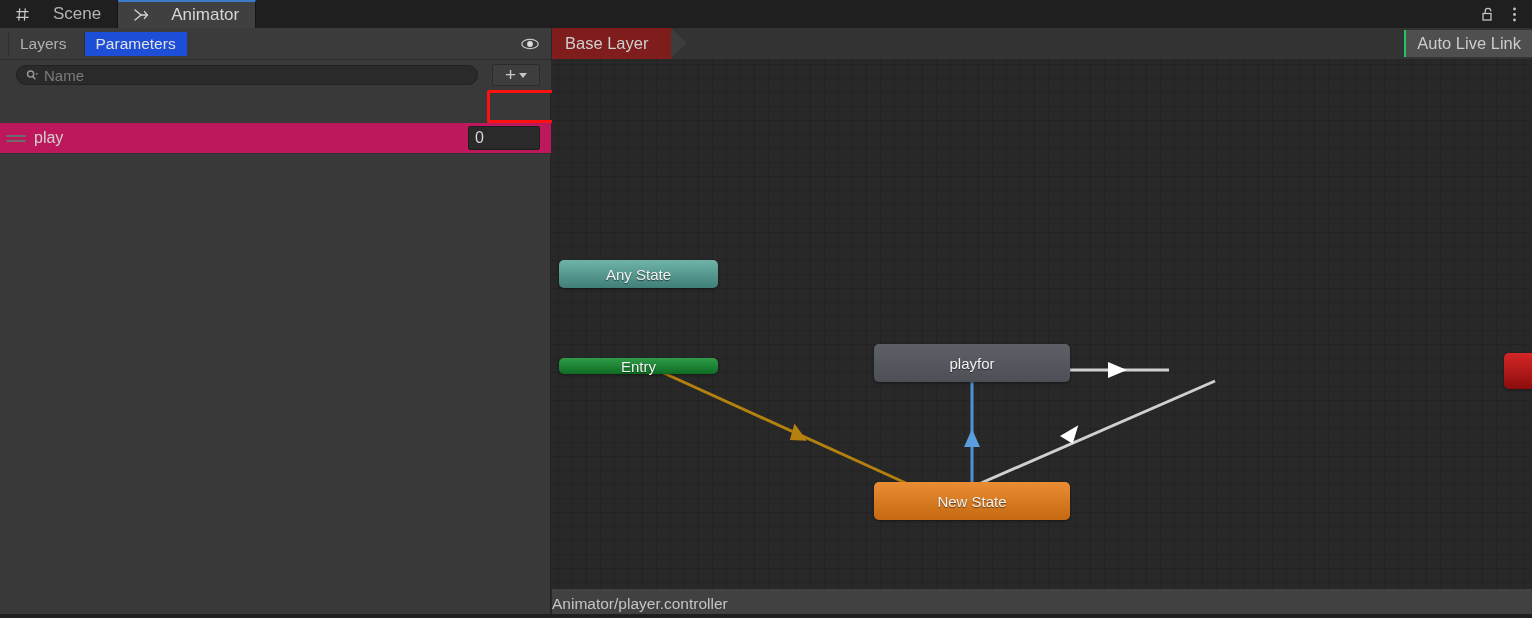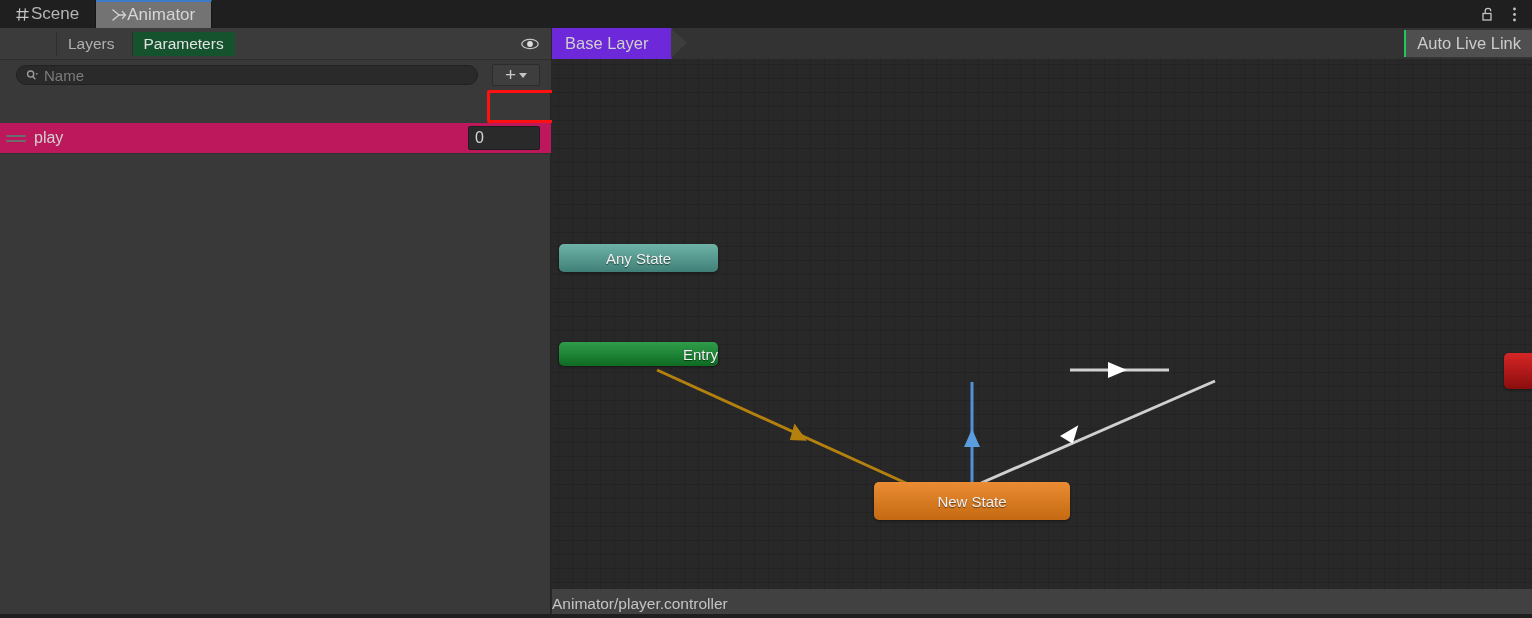--- a/index.html
+++ b/index.html
@@ -11,33 +11,33 @@
   }
   #app { position: relative; width: 1532px; height: 618px; }
 
   
   .tabbar {
     position: absolute; left: 0; top: 0; width: 1532px; height: 28px;
     background: #1f1f1f;
     display: flex; align-items: flex-end;
   }
   .tab {
-    height: 28px; display: flex; align-items: center; gap: 0;
+    height: 28px; display: flex; align-items: center; gap: 22px;
     padding: 0 16px 0 14px;
     color: #b4b4b4; font-size: 17px;
     position: relative;
     border-right: 1px solid #151515;
   }
   .tab .tab-ico {
     width: 17px; height: 17px; display: inline-flex;
     align-items: center; justify-content: center;
     color: #c8c8c8;
   }
   .tab.active {
-    background: #737373; color: #d6d6d6;
+    background: #404040; color: #d6d6d6;
     border-top: 2px solid #3d7bc8;
     height: 28px;
   }
   .tabbar-spacer { flex: 1; height: 28px; }
   .tab-tools {
     display: flex; align-items: center; gap: 10px;
     padding-right: 10px; height: 28px;
     color: #c3c3c3;
   }
   .tab-tools .ti { width: 16px; height: 18px; display: inline-flex; align-items: center; justify-content: center; }
@@ -46,30 +46,29 @@
   .leftpanel {
     position: absolute; left: 0; top: 28px; width: 551px; height: 590px;
     background: #393939;
     border-right: 1px solid #242424;
   }
   .subtabs {
     position: absolute; left: 0; top: 0; width: 551px; height: 32px;
     background: #3b3b3b;
     display: flex; align-items: center;
     border-bottom: 1px solid #2d2d2d;
-    padding-left: 48px;
   }
   .subtab {
     height: 24px; display: flex; align-items: center;
     padding: 0 11px; margin-left: 6px;
     font-size: 15.5px; color: #b0b0b0;
     border-left: 1px solid #2e2e2e;
   }
   .subtab:first-child { margin-left: 8px; }
-  .subtab.sel { background: #14532d; color: #e2e2e2; border-left: 1px solid #2e2e2e; }
+  .subtab.sel { background: #1d4ed8; color: #e2e2e2; border-left: 1px solid #2e2e2e; }
   .eye-btn {
     position: absolute; right: 10px; top: 5px;
     width: 22px; height: 22px;
     display: flex; align-items: center; justify-content: center;
   }
 
   .searchrow {
     position: absolute; left: 0; top: 32px; width: 551px; height: 30px;
     background: #393939;
     display: flex; align-items: center;
@@ -132,21 +131,21 @@
     position: absolute; left: 552px; top: 28px; width: 980px; height: 590px;
     background: #282828;
   }
   .breadcrumb-bar {
     position: absolute; left: 0; top: 0; width: 980px; height: 31px;
     background: #333333;
     display: flex; align-items: center;
   }
   .crumb {
     position: relative; height: 31px; padding: 0 24px 0 13px;
-    background: #6d28d9;
+    background: #7f1d1d;
     display: flex; align-items: center;
     color: #cfcfcf; font-size: 16.5px;
   }
   .crumb:after {
     content: ""; position: absolute; right: -15px; top: 0;
     width: 0; height: 0;
     border-top: 15.5px solid transparent;
     border-bottom: 15.5px solid transparent;
     border-left: 16px solid #3d3d3d;
   }
@@ -174,21 +173,21 @@
   svg.edges { position: absolute; left: 0; top: 0; width: 980px; height: 561px; }
 
   .node {
     position: absolute;
     border-radius: 5px;
     display: flex; align-items: center; justify-content: center;
     font-size: 15px; color: #f2f2f2;
     text-shadow: 0 1px 1px rgba(0,0,0,0.55);
     box-shadow: 0 1px 3px rgba(0,0,0,0.45);
   }
-  .node.any   { background: linear-gradient(to bottom, #6fb3a8 0%, #3f7f77 100%); }
+  .node.any   { background: linear-gradient(to bottom, #6fb3a8 0%, #3f7f77 100%); margin-top: 16px; }
   .node.entry { background: linear-gradient(to bottom, #2f9d4a 0%, #0e6b22 100%); }
   .node.grey  { background: linear-gradient(to bottom, #5d6066 0%, #4c4f55 100%); }
   .node.orange{ background: linear-gradient(to bottom, #ea8c33 0%, #c56a12 100%); }
   .node.exit  { background: linear-gradient(to bottom, #d62626 0%, #8b0d0d 100%); }
 
   .statusbar {
     position: absolute; left: 0; top: 561px; width: 980px; height: 29px;
     background: #414141;
     display: flex; align-items: center; justify-content: flex-start;
   }
@@ -333,24 +332,27 @@
         <g>
           <line x1="420" y1="428" x2="663" y2="322" stroke="#d0d0d0" stroke-width="3"></line>
           <polygon points="508,375 528,368 519,385" fill="#ffffff" transform="rotate(-11 518 376)"></polygon>
         </g>
       </svg>
 
       <div class="node any" style="left:7px; top:185px; width:159px; height:28px;">
         <span>Any State</span>
       </div>
 
-      <div class="node entry" style="left:7px; top:283px; width:159px; height:24px;justify-content:flex-end;">
+      <div class="node entry" style="left:7px; top:299px; width:159px; height:16px;">
         <span>Entry</span>
       </div>
 
+      <div class="node grey" style="left:322px; top:285px; width:196px; height:38px;">
+        <span>playfor</span>
+      </div>
 
 
       <div class="node orange" style="left:322px; top:423px; width:196px; height:38px;">
         <span>New State</span>
       </div>
 
       <div class="node exit" style="left:952px; top:294px; width:40px; height:36px;">
         <span></span>
       </div>
     </div>

